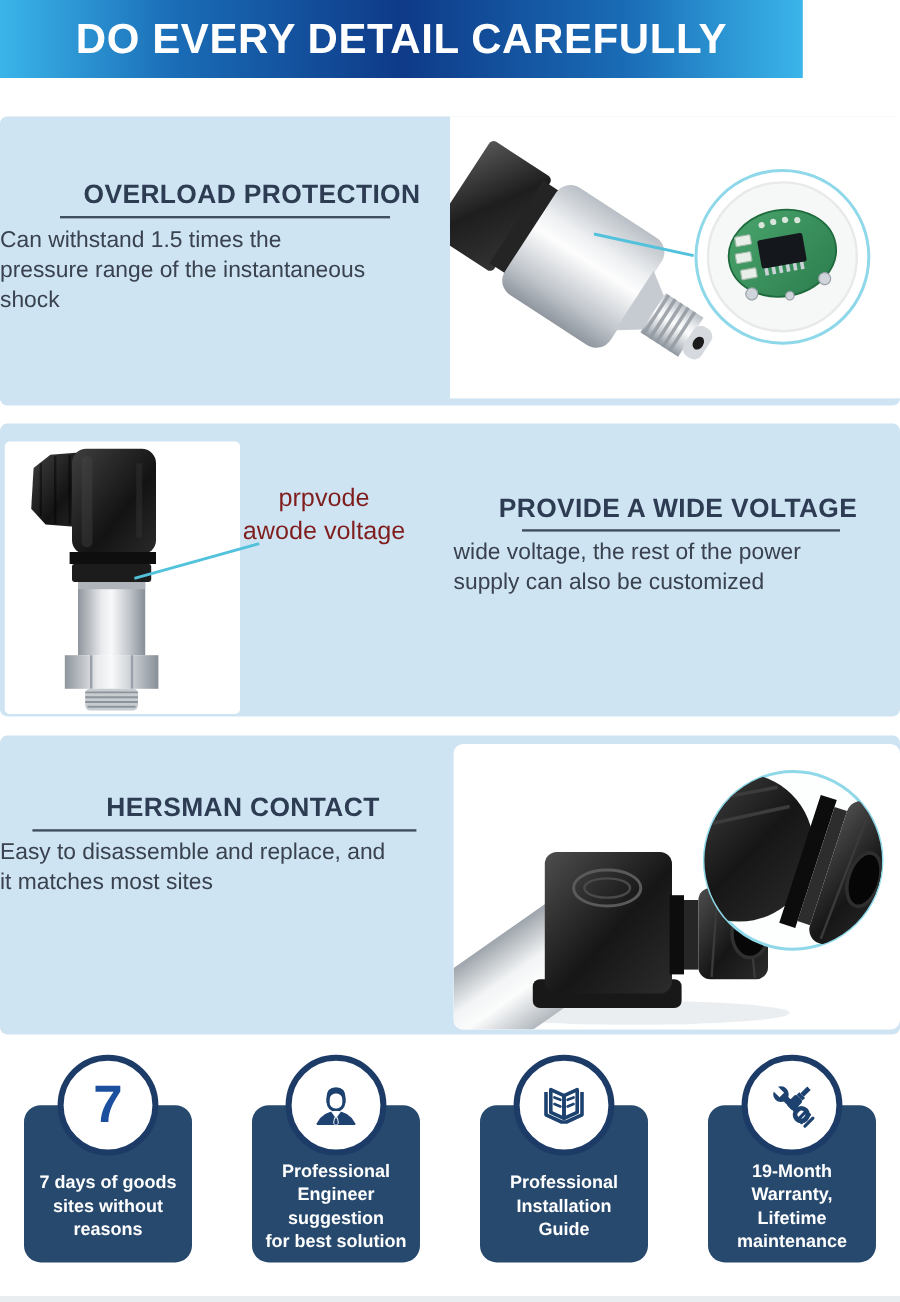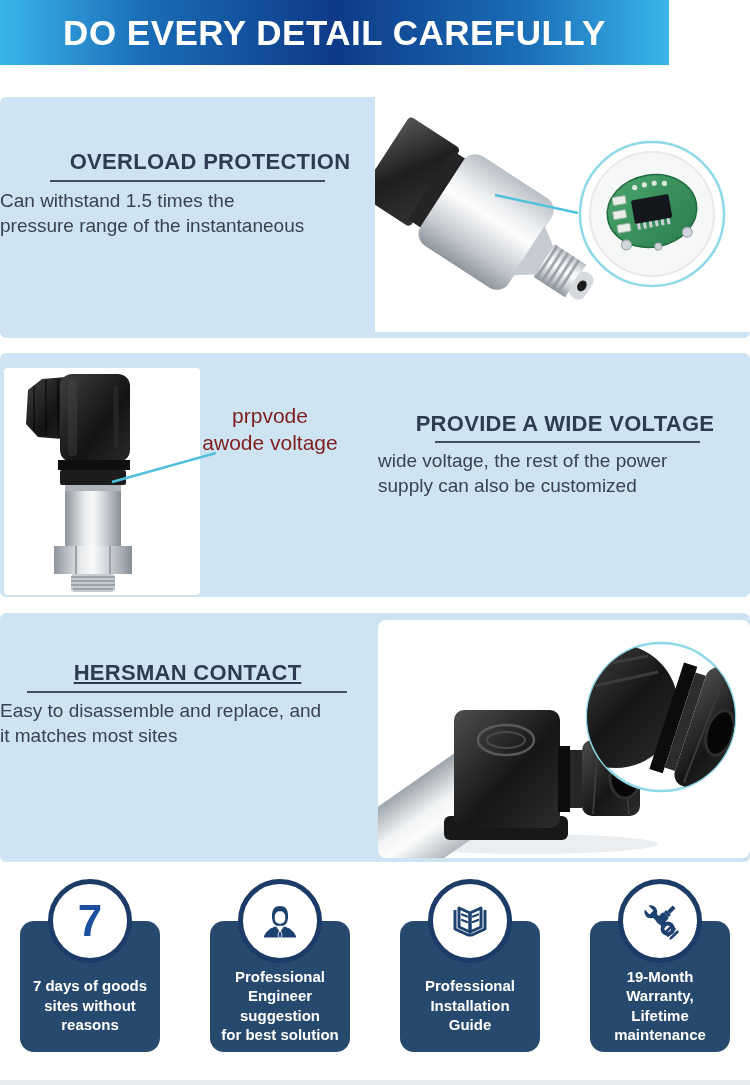--- a/index.html
+++ b/index.html
@@ -33,21 +33,21 @@
   .rule1{left:50px;top:180px;width:275px;}
   .body1{left:0;top:188px;width:375px;}
 
   .callout-label{position:absolute;left:170px;top:402px;width:200px;text-align:center;
                  font-size:21px;line-height:27px;color:#7f1d1d;}
   .callout-label div{white-space:nowrap;}
   .head2{left:380px;top:411px;width:370px;}
   .rule2{left:435px;top:441px;width:265px;}
   .body2{left:378px;top:448px;width:372px;}
 
-  .head3{left:0;top:660px;width:375px;text-decoration:underline;}
+  .head3{left:15px;top:660px;width:375px;}
   .rule3{left:27px;top:691px;width:320px;}
   .body3{left:0;top:698px;width:375px;}
 
   .leader2{position:absolute;left:108px;top:448px;width:112px;height:38px;}
 
   
   .card{position:absolute;top:921px;width:140px;height:131px;background:#27496d;border-radius:14px;}
   .card1{left:20px;} .card2{left:210px;} .card3{left:400px;} .card4{left:590px;}
   .badge-circle{position:absolute;top:-42px;left:28px;width:74px;height:74px;border-radius:50%;
                 background:#ffffff;border:5px solid #1c3b66;
@@ -68,20 +68,21 @@
   <div class="banner">
     <div class="banner-title">DO EVERY DETAIL CAREFULLY</div>
   </div>
 
   <div class="panel panel1"></div>
   <div class="sec-head head1">OVERLOAD PROTECTION</div>
   <div class="rule rule1"></div>
   <div class="sec-body body1">
     <div>Can withstand 1.5 times the</div>
     <div>pressure range of the instantaneous</div>
+    <div>shock</div>
   </div>
   <div class="photo photo1">
     <svg width="375" height="235" viewBox="0 0 375 235">
       <defs>
         <linearGradient id="steelG" x1="0" y1="0" x2="0" y2="1">
           <stop offset="0" stop-color="#b9bfc6"></stop>
             <stop offset=".3" stop-color="#eef0f2"></stop>
           <stop offset=".45" stop-color="#fdfdfd"></stop>
             <stop offset=".78" stop-color="#c2c7cd"></stop>
           <stop offset="1" stop-color="#8f969e"></stop>

